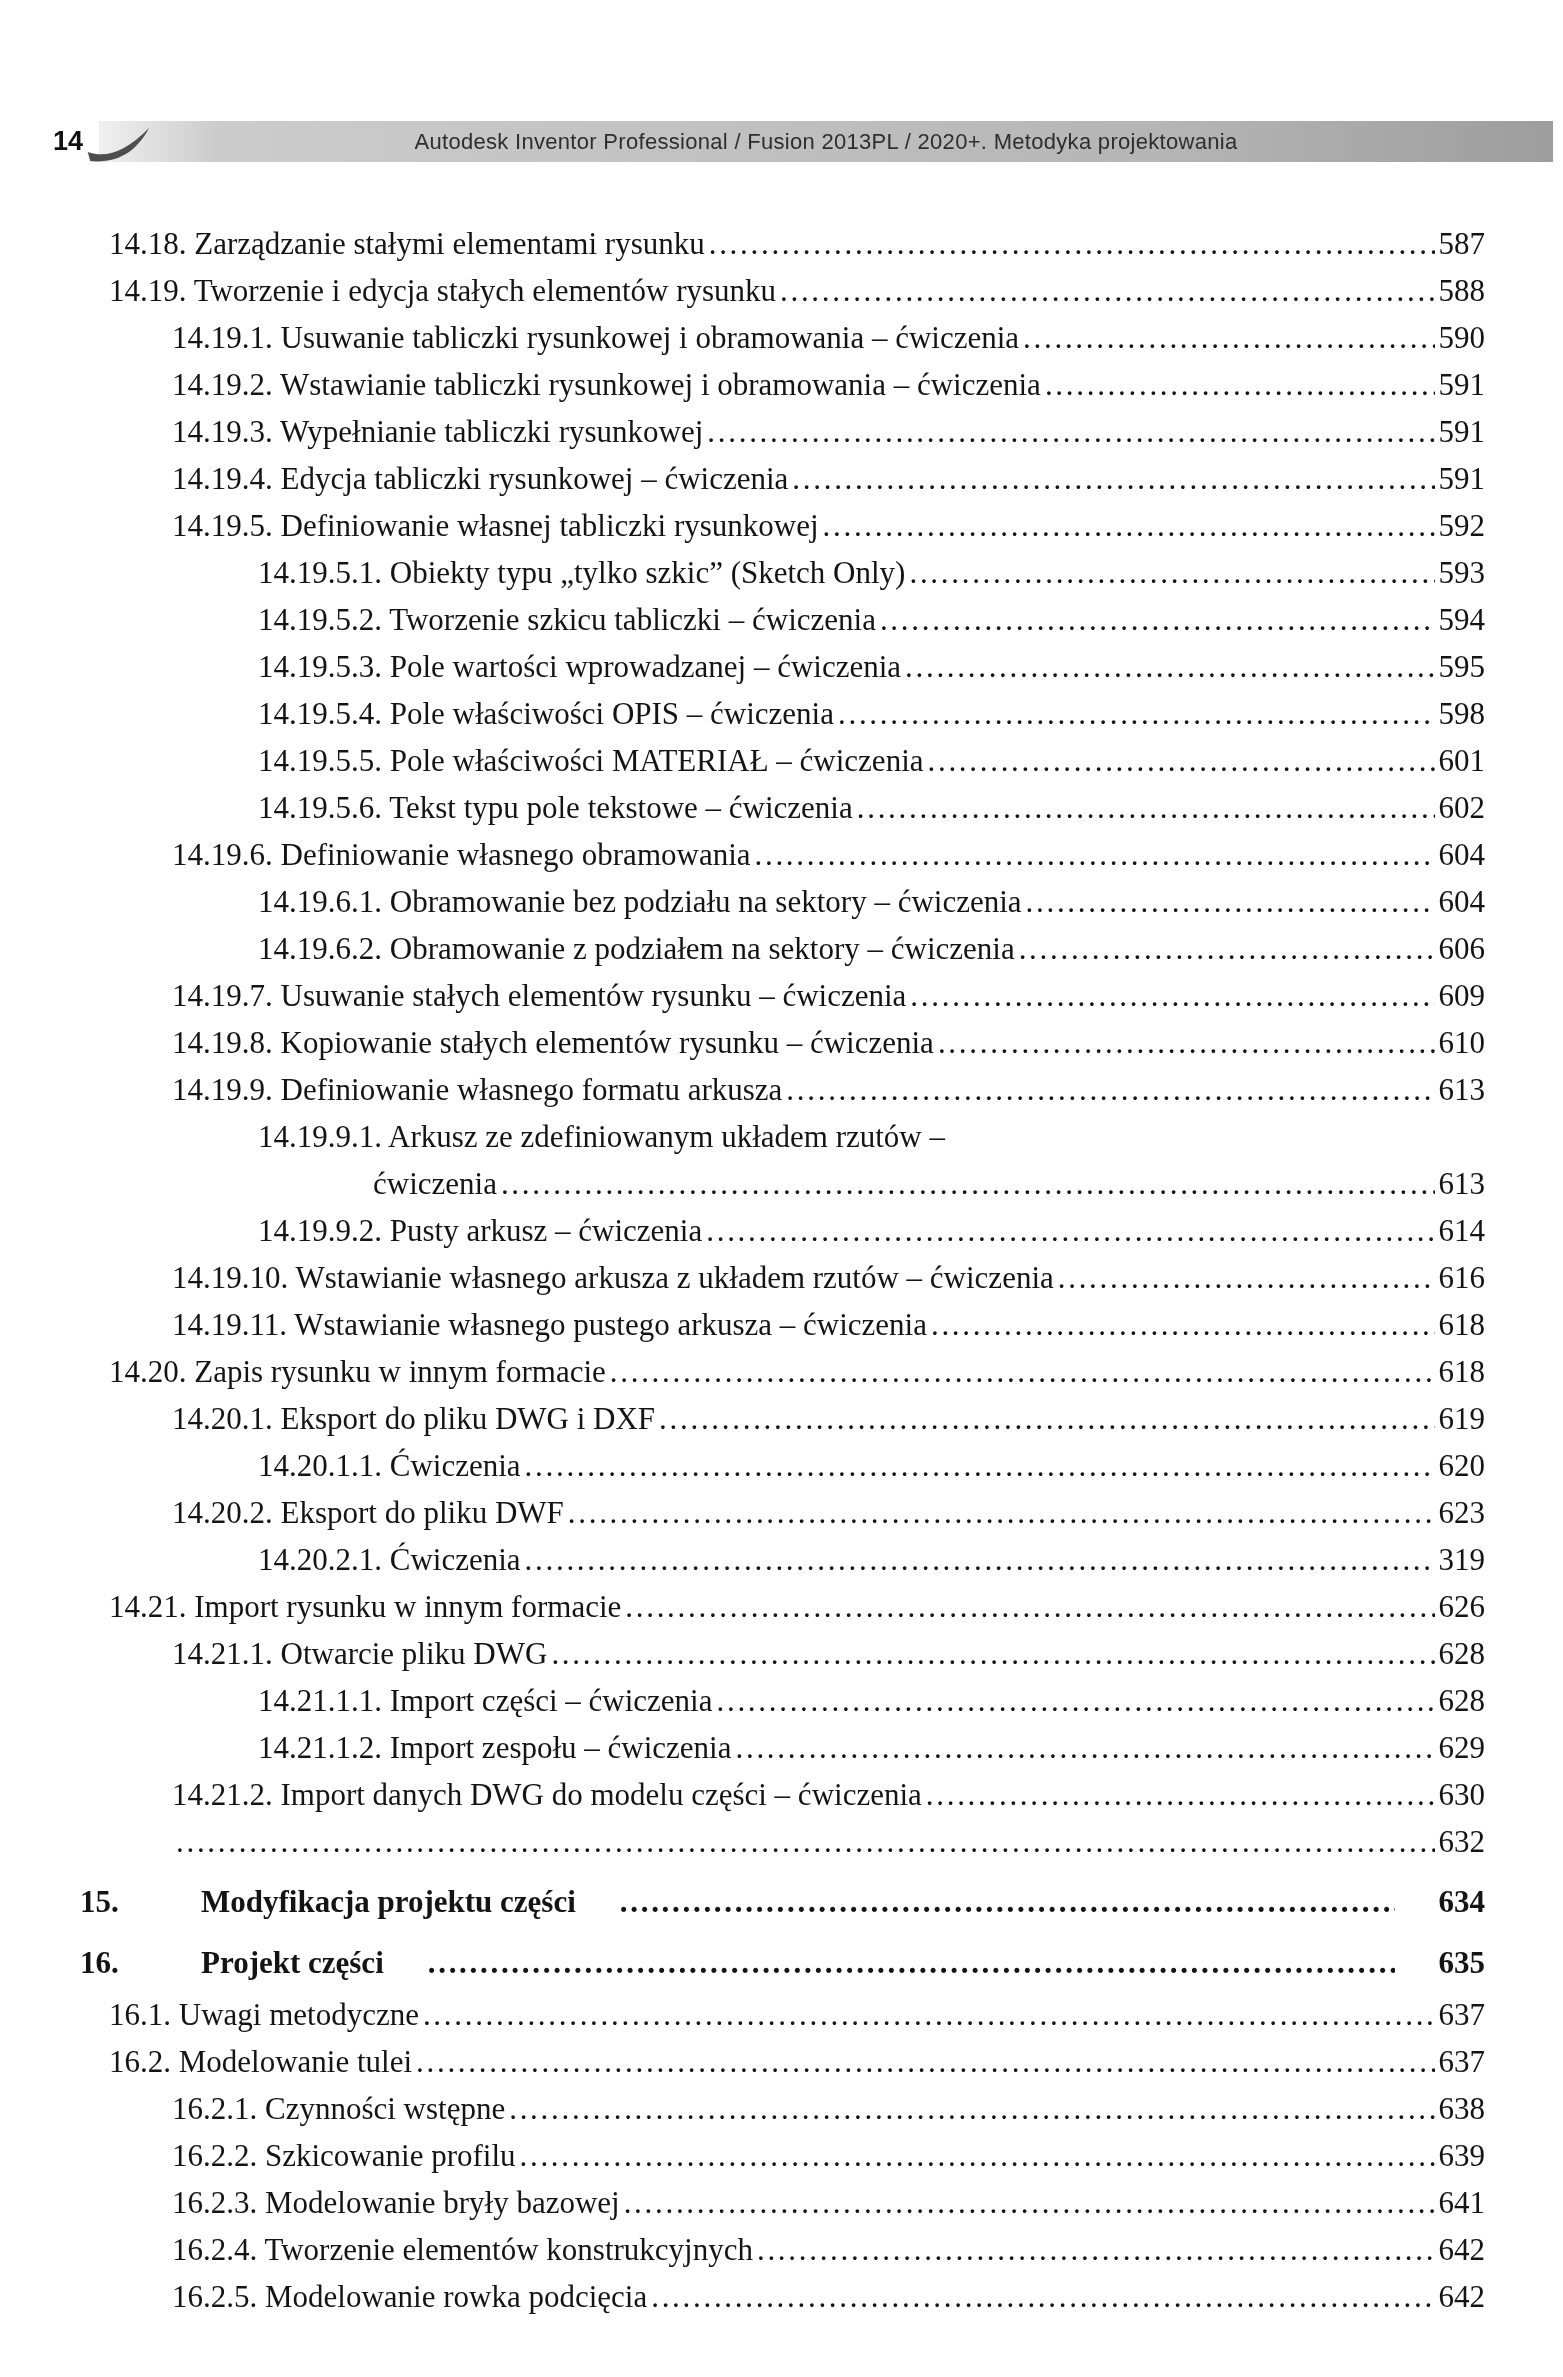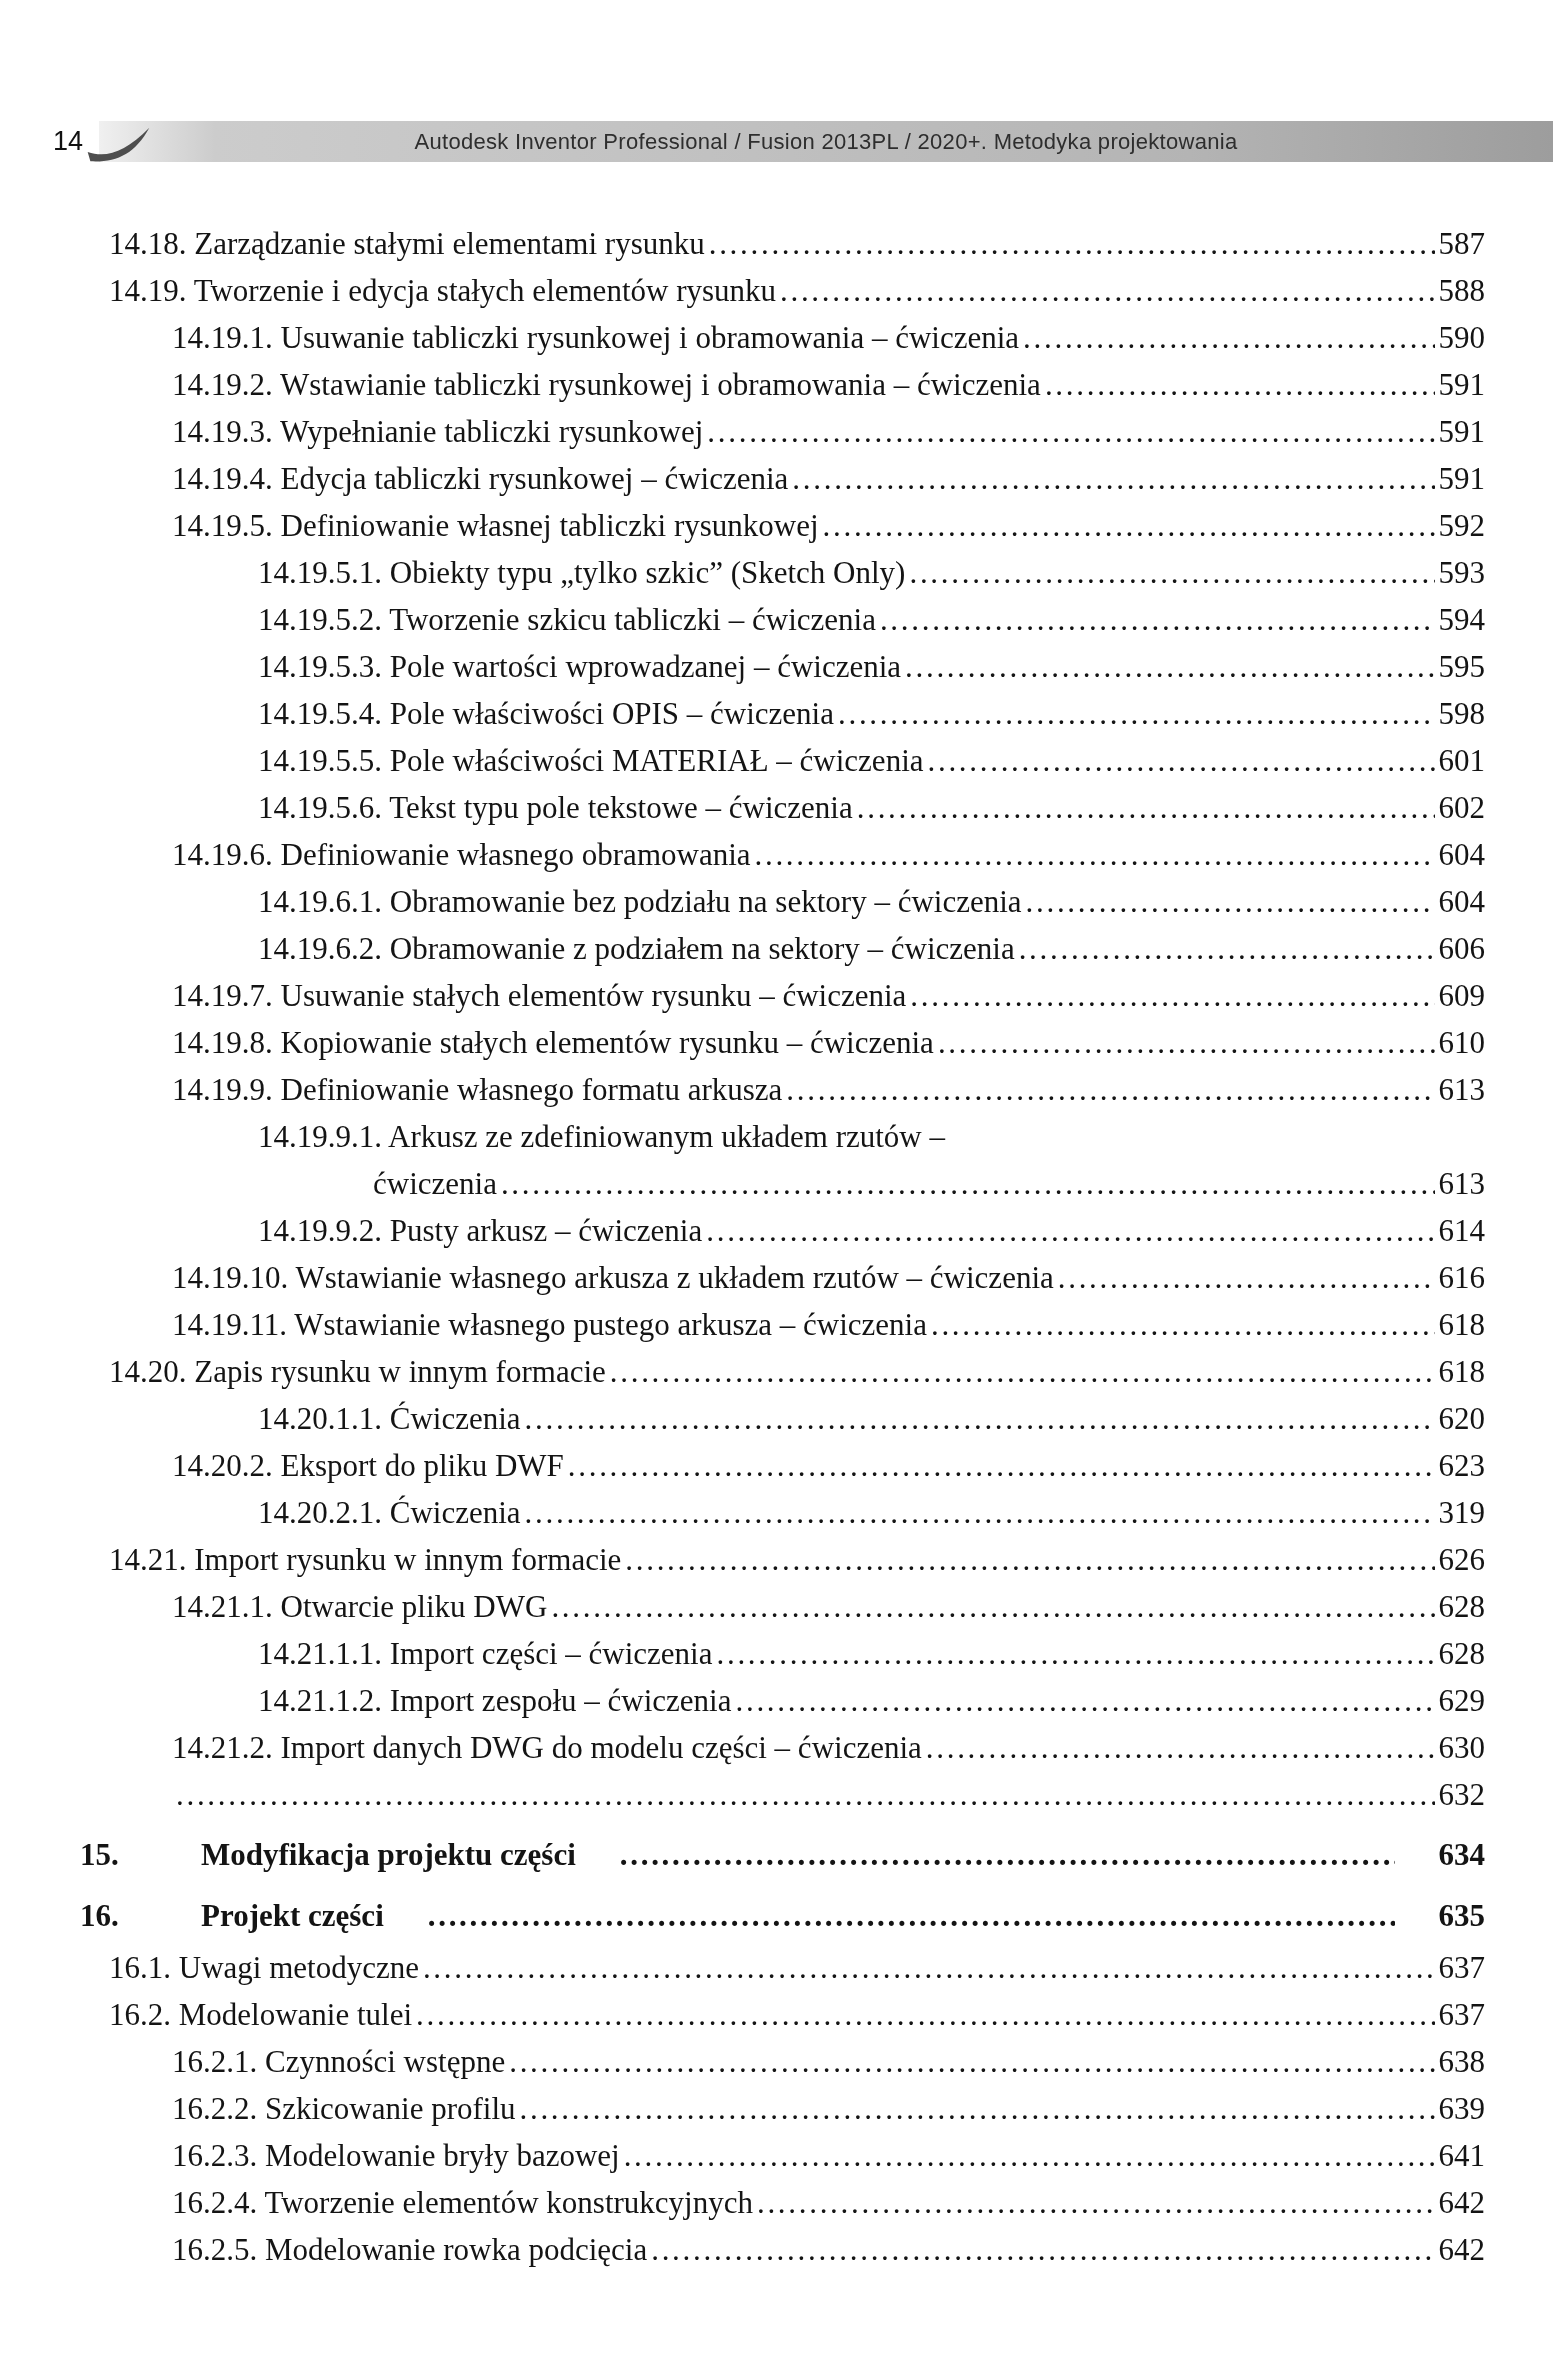--- a/index.html
+++ b/index.html
@@ -16,21 +16,21 @@
   
   .header {
     position:absolute;
     top:121px; left:0;
     width:1553px; height:41px;
   }
   .page-num {
     position:absolute;
     left:53px; top:5.3px;
     font-family:"Liberation Sans", sans-serif;
-    font-weight:normal;
+    font-weight:bold;
     font-size:27px;
     color:#111;
     z-index:3;
   }
   .swoosh {
     position:absolute;
     left:85px; top:4px;
     width:67px; height:39px;
     z-index:2;
   }
@@ -223,20 +223,25 @@
       <div class="toc-row lvl2">
         <span class="toc-label">14.19.11. Wstawianie własnego pustego arkusza – ćwiczenia</span>
         <span class="toc-dots"></span>
         <span class="toc-page">618</span>
       </div>
       <div class="toc-row lvl1">
         <span class="toc-label">14.20. Zapis rysunku w innym formacie</span>
         <span class="toc-dots"></span>
         <span class="toc-page">618</span>
       </div>
+      <div class="toc-row lvl2">
+        <span class="toc-label">14.20.1. Eksport do pliku DWG i DXF</span>
+        <span class="toc-dots"></span>
+        <span class="toc-page">619</span>
+      </div>
       <div class="toc-row lvl3">
         <span class="toc-label">14.20.1.1. Ćwiczenia</span>
         <span class="toc-dots"></span>
         <span class="toc-page">620</span>
       </div>
       <div class="toc-row lvl2">
         <span class="toc-label">14.20.2. Eksport do pliku DWF</span>
         <span class="toc-dots"></span>
         <span class="toc-page">623</span>
       </div>

